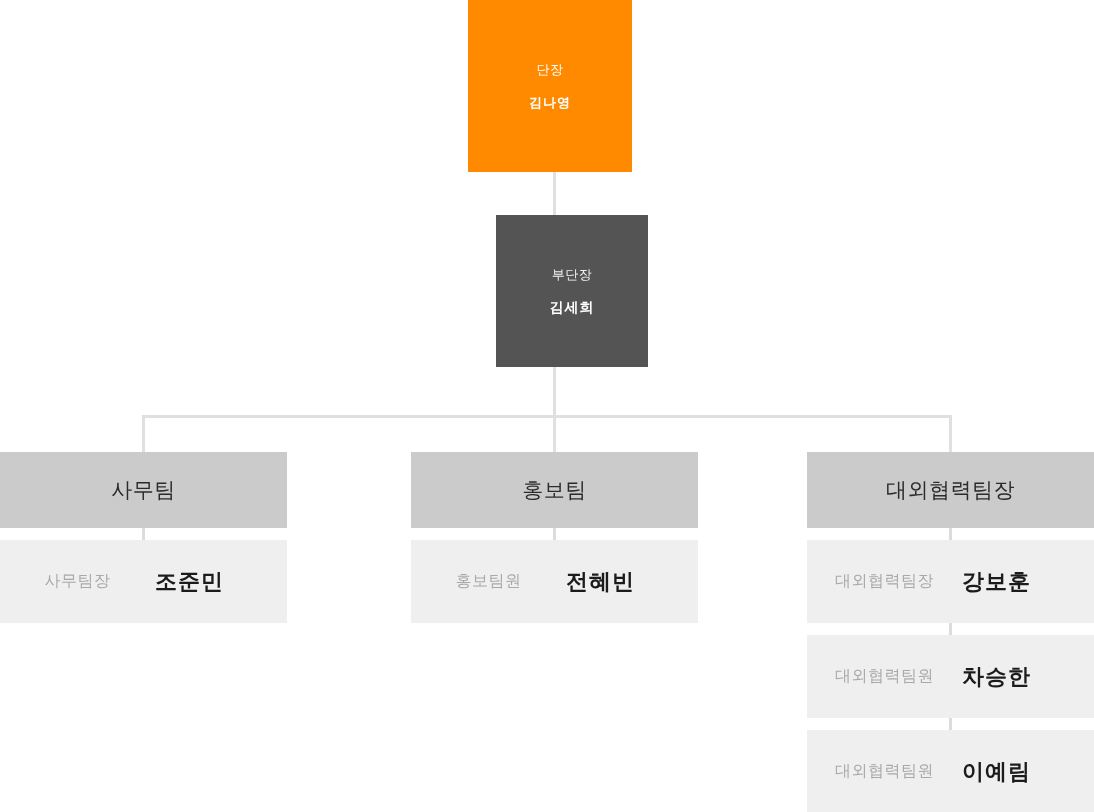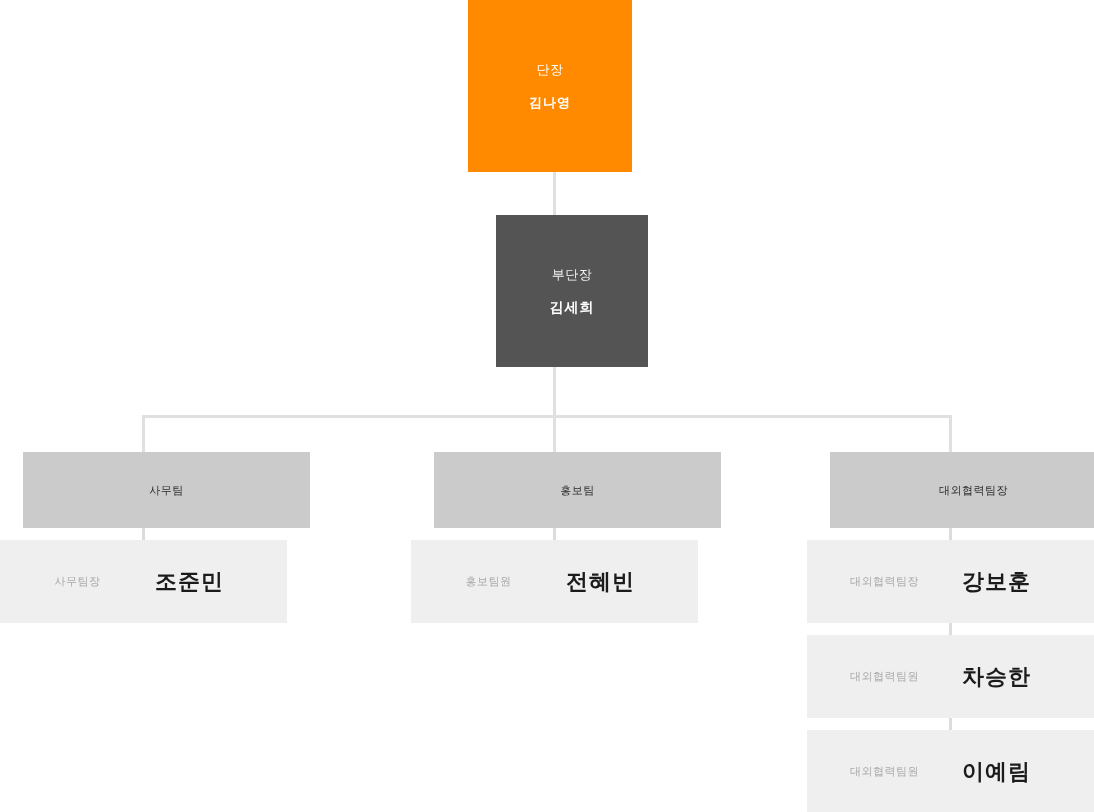--- a/index.html
+++ b/index.html
@@ -82,25 +82,24 @@
   
   .branch-header {
     position: absolute;
     top: 452px;
     width: 287px;
     height: 76px;
     background: var(--headerBg);
     display: flex;
     align-items: center;
     justify-content: center;
-    font-size: 11px;
+    font-size: 21px;
     font-weight: 500;
     color: var(--headerText);
     letter-spacing: 0.5px;
-    margin-left: 23px;
   }
   .bh-1 { left: 0; }
   .bh-2 { left: 411px; }
   .bh-3 { left: 807px; }
 
   
   .member-row {
     position: absolute;
     width: 287px;
     height: 83px;
@@ -110,21 +109,21 @@
   }
   .mr-b1-1 { left: 0;     top: 540px; }
   .mr-b2-1 { left: 411px; top: 540px; }
   .mr-b3-1 { left: 807px; top: 540px; }
   .mr-b3-2 { left: 807px; top: 635px; }
   .mr-b3-3 { left: 807px; top: 730px; }
 
   .member-row .m-label {
     flex: 0 0 54%;
     text-align: center;
-    font-size: 11px;
+    font-size: 16px;
     color: var(--labelText);
     letter-spacing: 0.5px;
   }
   .member-row .m-name {
     font-size: 22px;
     font-weight: 700;
     color: var(--nameText);
     letter-spacing: 1px;
   }
 </style>

